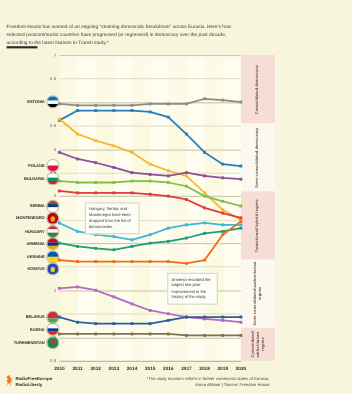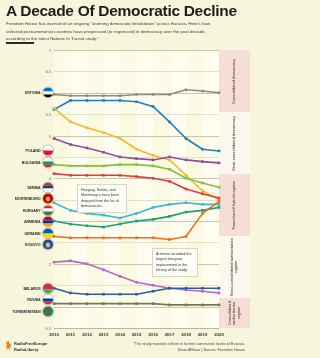--- a/index.html
+++ b/index.html
@@ -99,21 +99,20 @@
   .credit{
     position:absolute;right:5px;top:2px;text-align:right;
     font-size:3.8px;line-height:1.6;color:#4a4a44;
   }
 </style>
 </head>
 <body>
 
 <div class="wrap">
 
-  <div class="title">A Decade Of Democratic Decline</div>
   <div class="subtitle">Freedom House has warned of an ongoing "stunning democratic breakdown" across Eurasia. Here's how selected postcommunist countries have progressed (or regressed) in democracy over the past decade, according to the latest Nations In Transit study.*</div>
   <div class="rule"></div>
 
   <div class="regimes" id="regimes">
       <div class="regime" style="top: 0px; height: 62px; background: rgb(246, 222, 214);">
         <span>Consolidated democracy</span>
       </div>
       <div class="regime" style="top: 62px; height: 62px; background: rgb(253, 248, 239);">
         <span>Semi-consolidated democracy</span>
       </div>

